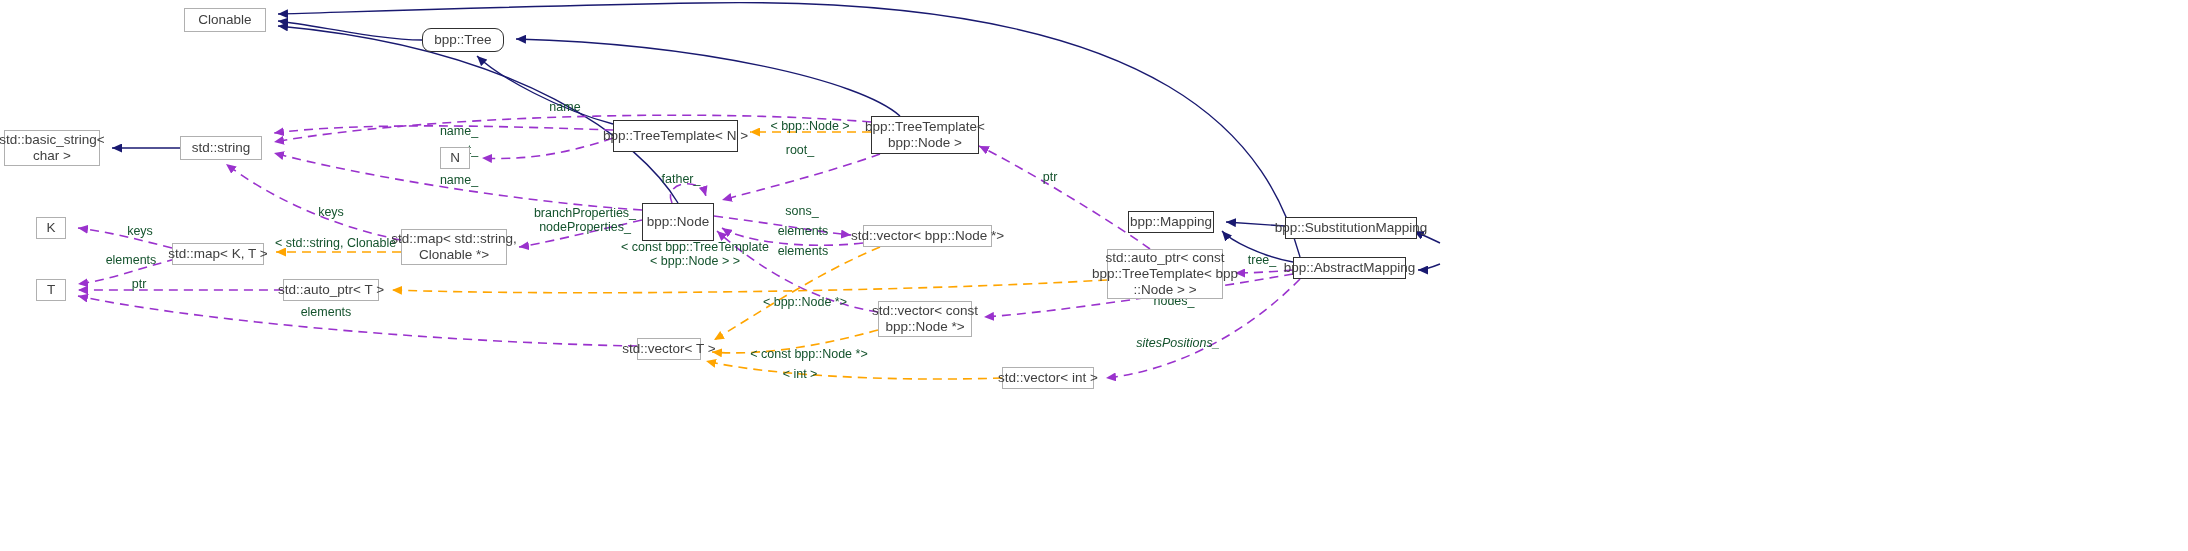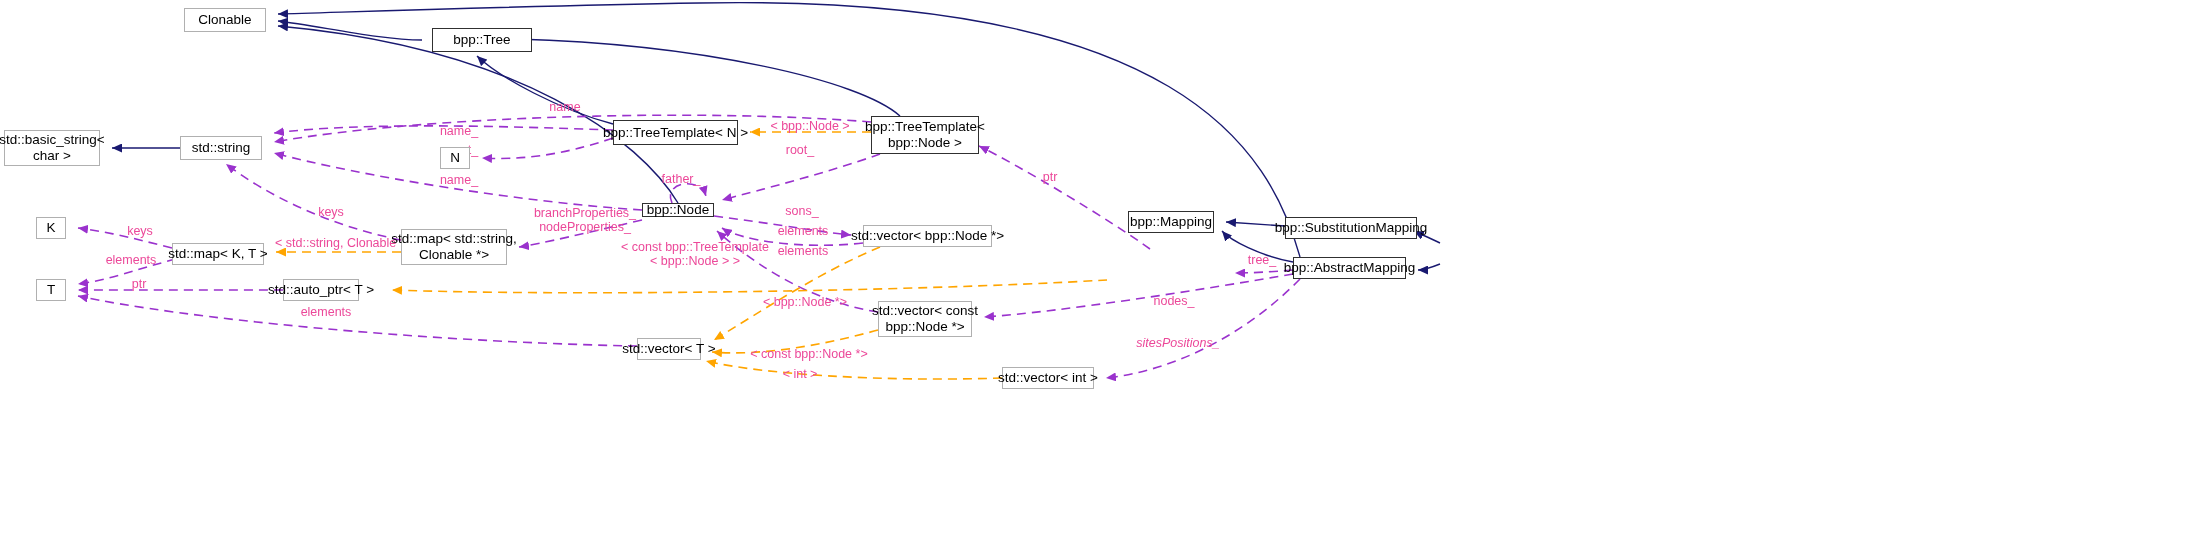--- a/index.html
+++ b/index.html
@@ -25,38 +25,38 @@
   }
   .node {
     position: absolute;
     box-sizing: border-box;
     display: flex;
     align-items: center;
     justify-content: center;
     text-align: center;
     font-size: 13.5px;
     line-height: 1.18;
-    color: #000000;
+    color: #404040;
     background: #ffffff;
     border: 1px solid #b0b0b0;
     white-space: pre;
     padding: 1px 5px;
     z-index: 5;
   }
   .node.bold {
     border: 1.5px solid #303030;
   }
   .node.current {
     border: 1.5px solid #303030;
     background: #bfbfbf;
   }
   .elabel {
     position: absolute;
     font-size: 12.5px;
-    color: #ec4899;
+    color: #14532d;
     white-space: pre;
     text-align: center;
     line-height: 1.15;
     z-index: 4;
   }
 </style>
 </head>
 <body>
 
 <div id="canvas">
@@ -148,40 +148,43 @@
 
       <path d="M880,247 C 820,272 760,312 714,340"></path>
 
       <path d="M878,330 C 820,346 760,356 712,352"></path>
 
       <path d="M1002,378 C 880,382 760,374 706,361"></path>
     </g>
   </svg>
 
   <div class="node plain" style="left:184px;top:8px;width:82px;height:24px;"><span>Clonable</span></div>
-  <div class="node bold" style="left:432px;top:28px;width:100px;height:24px;"><span>bpp::Tree</span></div>
+  <div class="node bold" style="left:422px;top:28px;width:82px;height:24px;border-radius:9px;"><span>bpp::Tree</span></div>
   <div class="node plain" style="left:4px;top:130px;width:96px;height:36px;"><span>std::basic_string&lt;
 char &gt;</span></div>
   <div class="node plain" style="left:180px;top:136px;width:82px;height:24px;"><span>std::string</span></div>
-  <div class="node bold" style="left:613px;top:120px;width:125px;height:25px;"><span>bpp::TreeTemplate&lt; N &gt;</span></div>
+  <div class="node bold" style="left:613px;top:120px;width:125px;height:32px;"><span>bpp::TreeTemplate&lt; N &gt;</span></div>
   <div class="node bold" style="left:871px;top:116px;width:108px;height:38px;"><span>bpp::TreeTemplate&lt;
 bpp::Node &gt;</span></div>
   <div class="node plain" style="left:440px;top:147px;width:30px;height:22px;"><span>N</span></div>
   <div class="node plain" style="left:36px;top:217px;width:30px;height:22px;"><span>K</span></div>
   <div class="node plain" style="left:36px;top:279px;width:30px;height:22px;"><span>T</span></div>
   <div class="node plain" style="left:172px;top:243px;width:92px;height:22px;"><span>std::map&lt; K, T &gt;</span></div>
   <div class="node plain" style="left:401px;top:229px;width:106px;height:36px;"><span>std::map&lt; std::string,
 Clonable *&gt;</span></div>
-  <div class="node bold" style="left:642px;top:203px;width:72px;height:14px;"><span>bpp::Node</span></div>
-  <div class="node plain" style="left:283px;top:279px;width:76px;height:22px;"><span>std::auto_ptr&lt; T &gt;</span></div>
+  <div class="node bold" style="left:642px;top:203px;width:72px;height:38px;"><span>bpp::Node</span></div>
+  <div class="node plain" style="left:283px;top:279px;width:96px;height:22px;"><span>std::auto_ptr&lt; T &gt;</span></div>
   <div class="node plain" style="left:863px;top:225px;width:129px;height:22px;"><span>std::vector&lt; bpp::Node *&gt;</span></div>
   <div class="node plain" style="left:878px;top:301px;width:94px;height:36px;"><span>std::vector&lt; const
 bpp::Node *&gt;</span></div>
   <div class="node plain" style="left:637px;top:338px;width:64px;height:22px;"><span>std::vector&lt; T &gt;</span></div>
   <div class="node plain" style="left:1002px;top:367px;width:92px;height:22px;"><span>std::vector&lt; int &gt;</span></div>
+  <div class="node plain" style="left:1107px;top:249px;width:116px;height:50px;"><span>std::auto_ptr&lt; const
+bpp::TreeTemplate&lt; bpp
+::Node &gt; &gt;</span></div>
   <div class="node bold" style="left:1128px;top:211px;width:86px;height:22px;"><span>bpp::Mapping</span></div>
   <div class="node bold" style="left:1285px;top:217px;width:132px;height:22px;"><span>bpp::SubstitutionMapping</span></div>
   <div class="node bold" style="left:1293px;top:257px;width:113px;height:22px;"><span>bpp::AbstractMapping</span></div>
 
   <div class="elabel" style="left:543px;top:100px;width:44px;">name</div>
   <div class="elabel" style="left:433px;top:124px;width:52px;">name_</div>
   <div class="elabel" style="left:441px;top:143px;width:46px;">root_</div>
   <div class="elabel" style="left:763px;top:119px;width:94px;">&lt; bpp::Node &gt;</div>
   <div class="elabel" style="left:777px;top:143px;width:46px;">root_</div>
   <div class="elabel" style="left:1037px;top:170px;width:26px;">ptr</div>

